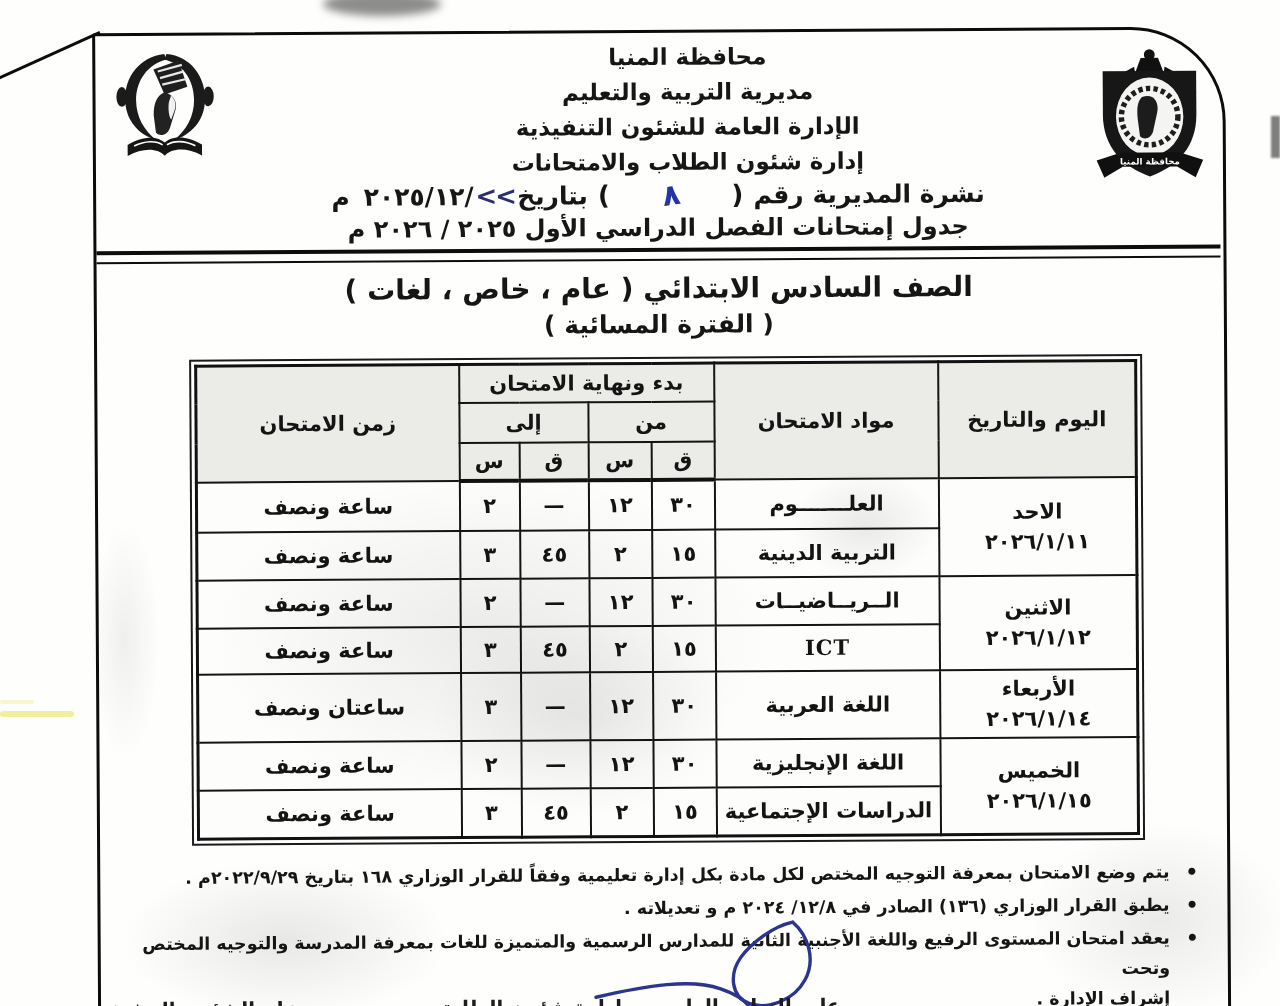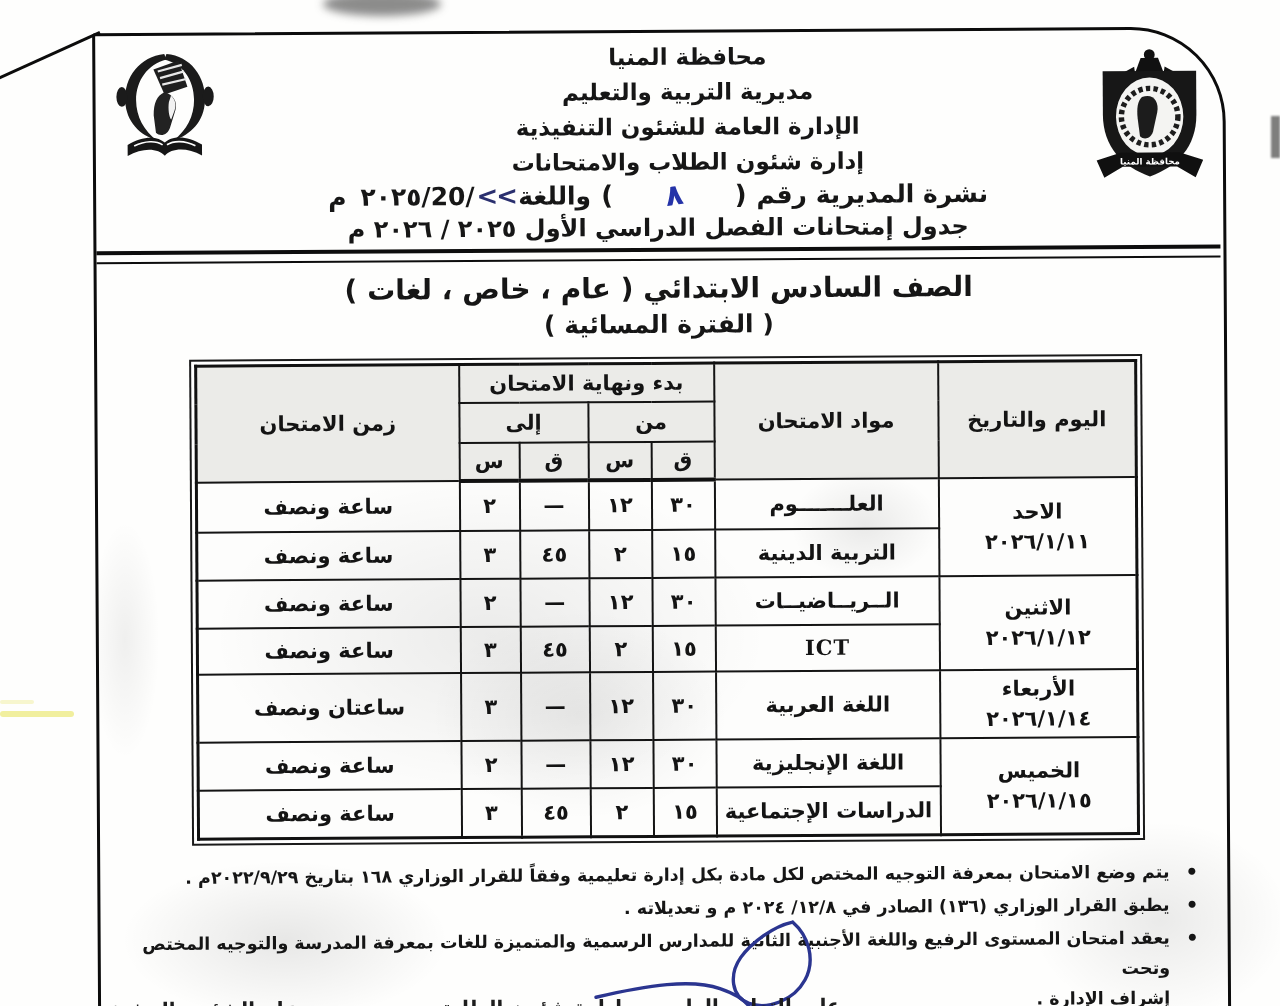--- a/index.html
+++ b/index.html
@@ -103,23 +103,23 @@
 
     <div class="hdr-lines">
       <div>محافظة المنيا</div>
       <div>مديرية التربية والتعليم</div>
       <div>الإدارة العامة للشئون التنفيذية</div>
       <div>إدارة شئون الطلاب والامتحانات</div>
     </div>
 
     <div class="bulletin">
       <span class="era">م</span>
-      <span dir="ltr">٢٠٢٥/20/</span>
+      <span dir="ltr">٢٠٢٥/١٢/</span>
       <span class="hand-day">&lt;&lt;</span>
-      <span style="margin-right:10px;">واللغة</span>
+      <span style="margin-right:10px;">بتاريخ</span>
       <span class="paren">(</span>
       <span class="hand-num">٨</span>
       <span class="paren">)</span>
       <span dir="rtl" style="margin-left:10px;">نشرة المديرية رقم</span>
     </div>
 
     <div class="hdr-line6">جدول إمتحانات الفصل الدراسي الأول ٢٠٢٥ / ٢٠٢٦ م</div>
 
     <div class="rule r1"></div>
     <div class="rule r2"></div>

